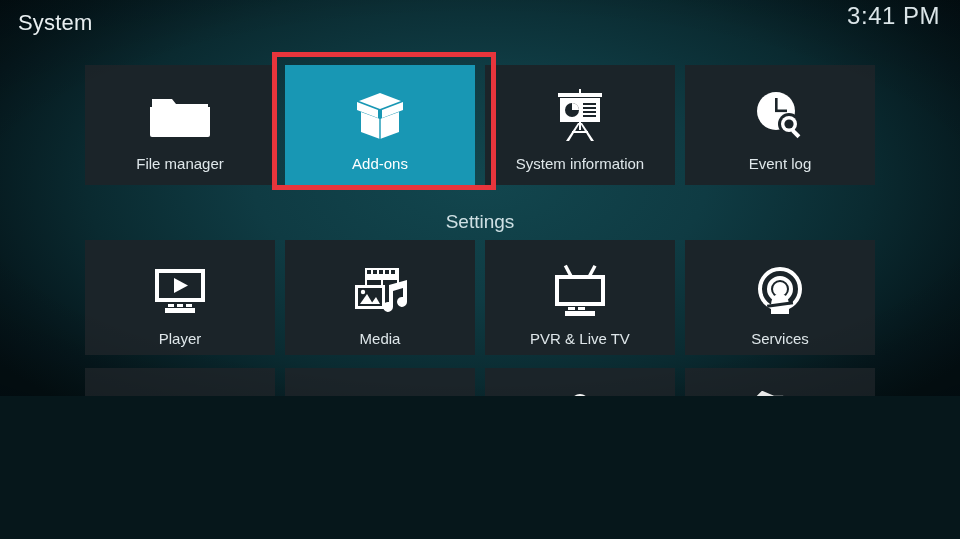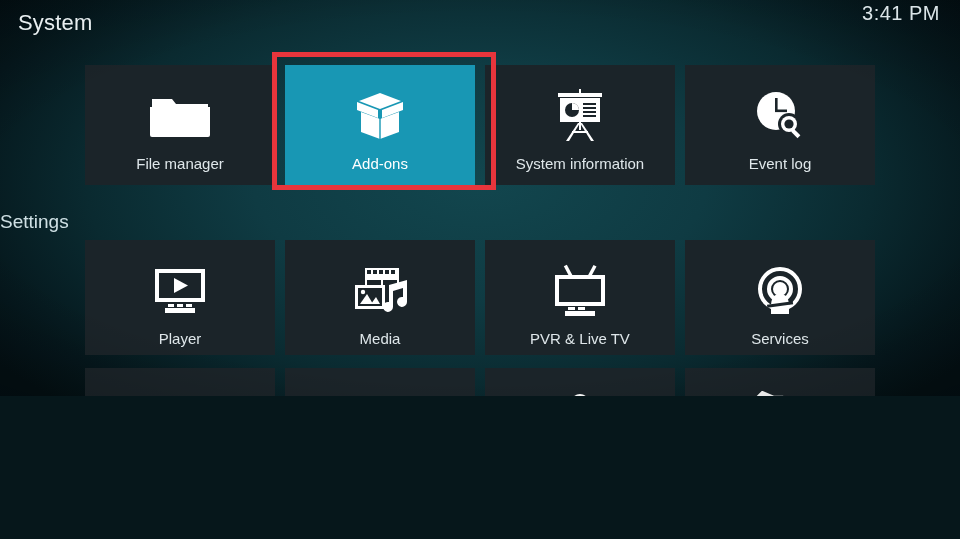--- a/index.html
+++ b/index.html
@@ -53,21 +53,21 @@
     font-size: 22px;
     font-weight: 400;
     color: #e8eef0;
     letter-spacing: 0.2px;
   }
 
   .clock {
     position: absolute;
     right: 20px;
     top: 2px;
-    font-size: 20px;
+    font-size: 24px;
     font-weight: 300;
     color: #dbe5e8;
     letter-spacing: 0.5px;
   }
 
   .tile {
     position: absolute;
     width: 190px;
     height: 125px;
     background: #1b2429;
@@ -114,20 +114,21 @@
   .row1.tile { height: 120px; }
   .row2.tile { height: 115px; }
   .row3.tile { height: 122px; }
 
   
   .section-label {
     position: absolute;
     top: 211px;
     left: 0;
     width: 960px;
+    text-align: center;
     font-size: 19px;
     color: #cfe0e4;
     z-index: 4;
   }
 
   
   .annotation {
     position: absolute;
     left: 272px;
     top: 52px;

